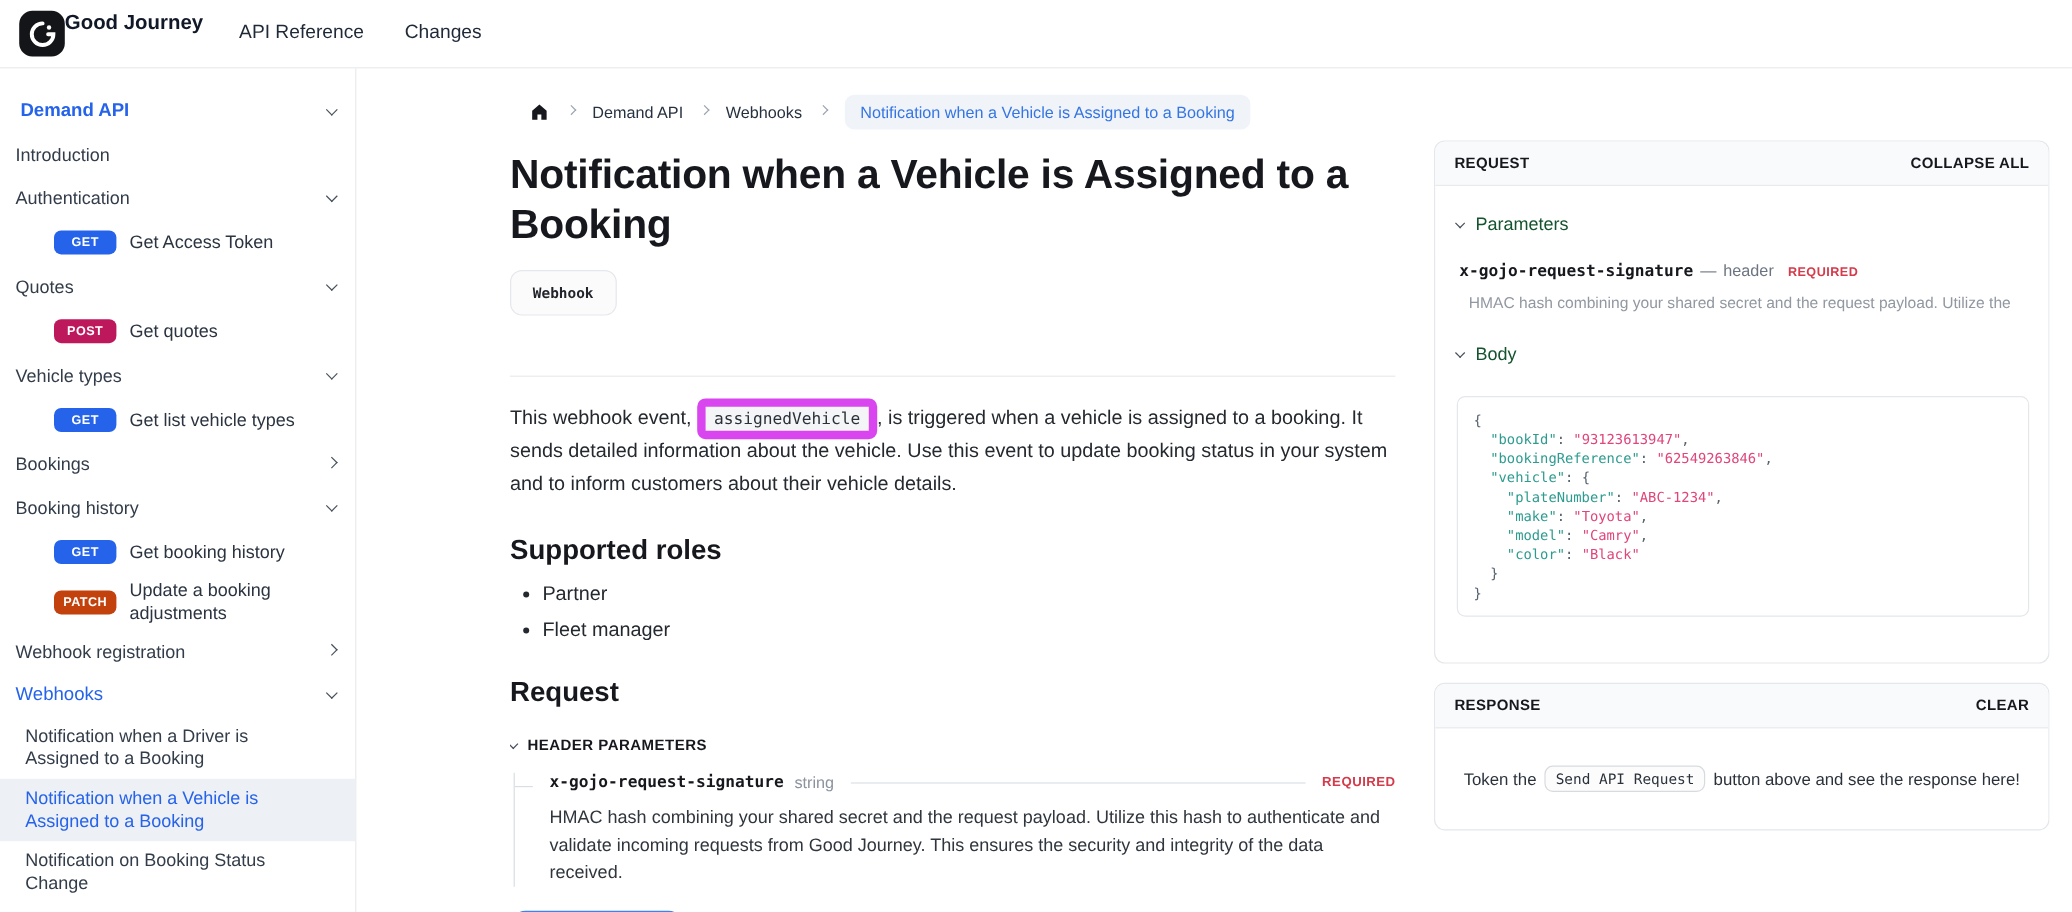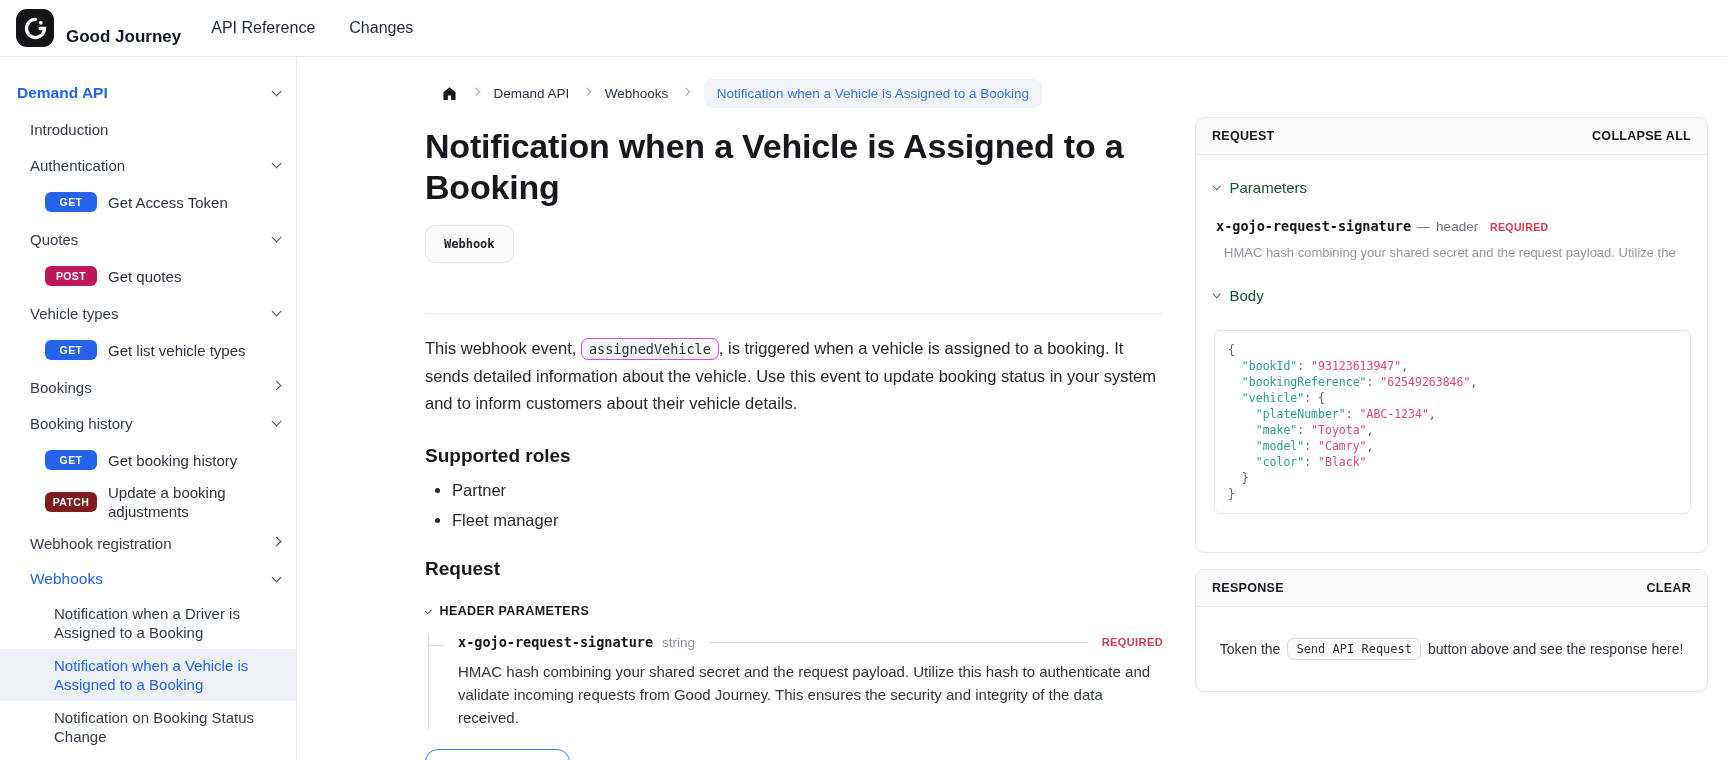--- a/index.html
+++ b/index.html
@@ -2,49 +2,49 @@
 <html><head>
 <meta charset="utf-8">
 <style>
   * { margin:0; padding:0; box-sizing:border-box; }
   html,body { width:1727px; height:760px; overflow:hidden; background:#fff;
     font-family:"Liberation Sans", sans-serif; color:#1f2937; }
 
   
   .navbar { height:57px; display:flex; align-items:center; gap:26px;
     padding:0 16px; border-bottom:1px solid #e8eaed; background:#fff; }
-  .brand { display:flex; align-items:flex-end; gap:12px; cursor:pointer; }
+  .brand { display:flex; align-items:flex-start; cursor:pointer; }
   .logo { width:38px; height:38px; border-radius:11px; background:#141518;
     display:flex; align-items:center; justify-content:center; }
   .brand-name { font-size:17px; font-weight:bold; color:#111827; }
   .nav-link { font-size:16px; color:#1f2937; cursor:pointer; padding:6px 4px; }
 
   
   .app-row { display:flex; height:703px; }
   .sidebar { width:297px; flex:0 0 297px; border-right:1px solid #e8eaed;
     padding-top:18px; overflow:hidden; font-size:15px; }
   .main-wrap { flex:1; display:flex; overflow:hidden; padding-left:128px; }
   .content { width:738px; flex:0 0 738px; overflow:hidden; }
   .rail { width:513px; flex:0 0 513px; margin-left:32px; padding-top:60px; overflow:hidden; }
 
   
   .side-row { display:flex; align-items:center; min-height:36px; padding:4px 16px 4px 17px;
     cursor:pointer; color:#333d4a; }
   .side-row .grow { flex:1; }
   .side-root { color:#2563eb; font-weight:bold; font-size:15.5px; }
-  .side-section { padding-left:30px; }
+  .side-section { padding-left:13px; }
   .side-endpoint { padding-left:45px; display:flex; align-items:center; gap:11px; min-height:38px; }
-  .side-child { padding-left:54px; padding-top:7px; padding-bottom:7px; line-height:19px; }
+  .side-child { padding-left:21px; padding-top:7px; padding-bottom:7px; line-height:19px; }
   .side-child.active { background:#edf0f4; color:#2563eb; }
   .method { display:inline-flex; align-items:center; justify-content:center;
     min-width:52px; padding:4px 7px; border-radius:6px; color:#fff;
     font-size:10.5px; font-weight:bold; letter-spacing:.4px; flex:0 0 auto; }
   .m-get { background:#2563eb; }
   .m-post { background:#be185d; }
-  .m-patch { background:#7f1d1d; }
+  .m-patch { background:#c2410c; }
   .ep-label { color:#2b3440; line-height:19px; }
 
   .chev { display:inline-block; width:7px; height:7px;
     border-right:1.7px solid #46505c; border-bottom:1.7px solid #46505c;
     transform:rotate(45deg); margin-top:-3px; flex:0 0 auto; }
   .chev.right { transform:rotate(-45deg); }
   .chev.sm { width:5.5px; height:5.5px; }
   .chev.sep { width:5.5px; height:5.5px; border-color:#9aa4b0; transform:rotate(-45deg); }
 
   
@@ -56,22 +56,22 @@
 
   
   .page-title { font-size:34px; font-weight:bold; color:#16181d; line-height:41px;
     margin:18px 0 0 0; letter-spacing:-.2px; }
   .webhook-badge { display:inline-block; margin-top:17px; padding:11px 18px;
     background:#fbfbfc; border:1px solid #e4e7eb; border-radius:10px;
     font-family:"DejaVu Sans Mono", monospace; font-size:12px; font-weight:bold; color:#21242a; }
   .divider { height:1px; background:#e8eaed; margin-top:50px; }
   .intro { margin-top:21px; font-size:16.5px; line-height:27px; color:#24292f; }
   .inline-code { font-family:"DejaVu Sans Mono", monospace; font-size:13.5px;
-    background:#f4f5f7; border:1px solid #d946ef; border-radius:7px; padding:2px 7px; color:#2b3138; }
-  .h2 { font-size:19px; font-weight:bold; color:#16181d; margin-top:28px; }
+    background:#f4f5f7; border:7px solid #d946ef; border-radius:7px; padding:2px 7px; color:#2b3138; }
+  .h2 { font-size:23px; font-weight:bold; color:#16181d; margin-top:28px; }
   .roles { margin:14px 0 0 27px; }
   .roles li { font-size:16.5px; color:#24292f; margin-bottom:11px; }
   .collapsible-label { display:flex; align-items:center; gap:9px; margin-top:24px;
     font-size:12.5px; font-weight:bold; letter-spacing:.4px; color:#16181d; cursor:pointer; }
   .param-block { position:relative; margin-top:16px; margin-left:3px;
     border-left:1px solid #d9dee4; padding-left:29px; }
   .param-block::before { content:""; position:absolute; left:0; top:11px;
     width:15px; height:1px; background:#d9dee4; }
   .param-row { display:flex; align-items:center; }
   .param-name { font-family:"DejaVu Sans Mono", monospace; font-size:13.5px;

